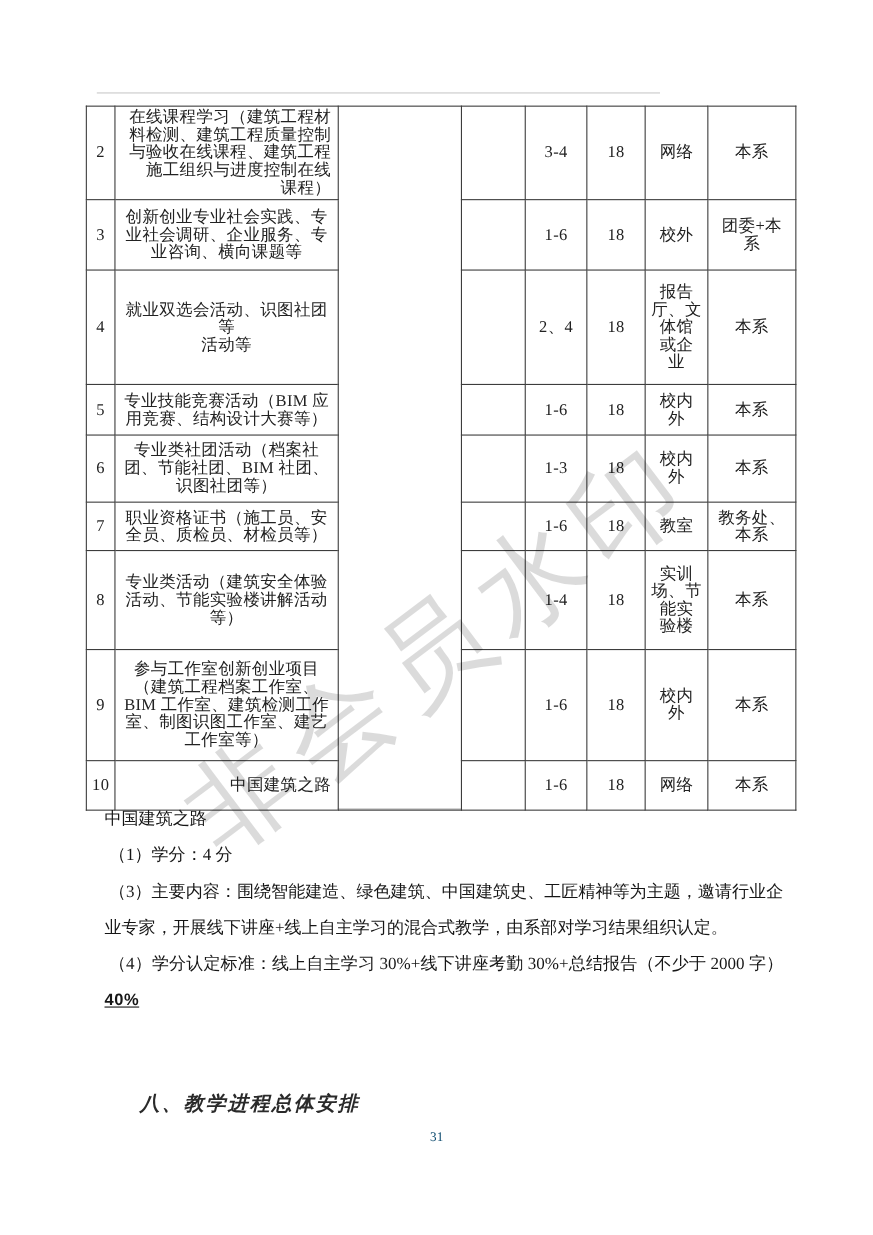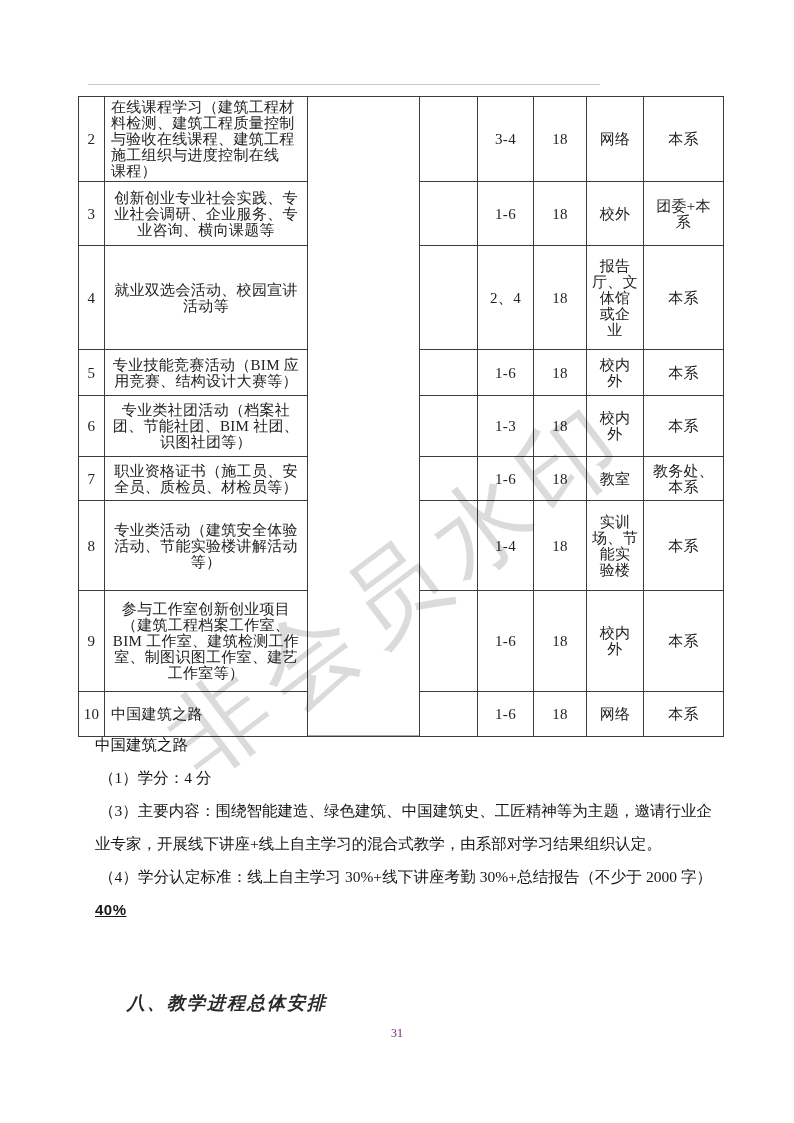--- a/index.html
+++ b/index.html
@@ -33,21 +33,21 @@
     vertical-align:middle;
     text-align:center;
     font-size:15px;
     line-height:16px;
     padding:2px 4px;
     white-space:pre-line;
     letter-spacing:0.3px;
     color:#222;
   }
   .doc-table td.c-act { padding:2px 6px; }
-  .doc-table td.c-act.al { text-align:left; }
+  .doc-table td.c-act.al { text-align:right; }
   .doc-table tr:nth-child(1){ height:81px; }
   .doc-table tr:nth-child(2){ height:64px; }
   .doc-table tr:nth-child(3){ height:104px; }
   .doc-table tr:nth-child(4){ height:46px; }
   .doc-table tr:nth-child(5){ height:61px; }
   .doc-table tr:nth-child(6){ height:44px; }
   .doc-table tr:nth-child(7){ height:90px; }
   .doc-table tr:nth-child(8){ height:101px; }
   .doc-table tr:nth-child(9){ height:45px; }
 
@@ -74,21 +74,21 @@
     font-size:18px; line-height:22px;
     letter-spacing:2px;
     color:#2a2a2a;
     z-index:1;
     font-style:italic;
   }
 
   
   .page-number {
     position:absolute; left:0; top:1026px; width:794px;
-    text-align:center; font-size:12px; color:#701a75;
+    text-align:center; font-size:12px; color:#0c4a6e;
     z-index:1;
   }
 
   
   .watermark {
     position:absolute; left:400px; top:590px;
     transform:translate(-50%,-50%) rotate(-37deg);
     font-family:"Liberation Sans", sans-serif;
     font-size:97px; letter-spacing:12px;
     color:rgba(0,0,0,0.14);
@@ -135,21 +135,21 @@
 业咨询、横向课题等</td>
       <td class="c-gap"></td>
       <td class="c-sem">1-6</td>
       <td class="c-hrs">18</td>
       <td class="c-loc">校外</td>
       <td class="c-org">团委+本
 系</td>
     </tr>
     <tr>
       <td class="c-num">4</td>
-      <td class="c-act">就业双选会活动、校园宣讲
+      <td class="c-act">就业双选会活动、识图社团等
 活动等</td>
       <td class="c-gap"></td>
       <td class="c-sem">2、4</td>
       <td class="c-hrs">18</td>
       <td class="c-loc">报告
 厅、文
 体馆
 或企
 业</td>
       <td class="c-org">本系</td>

